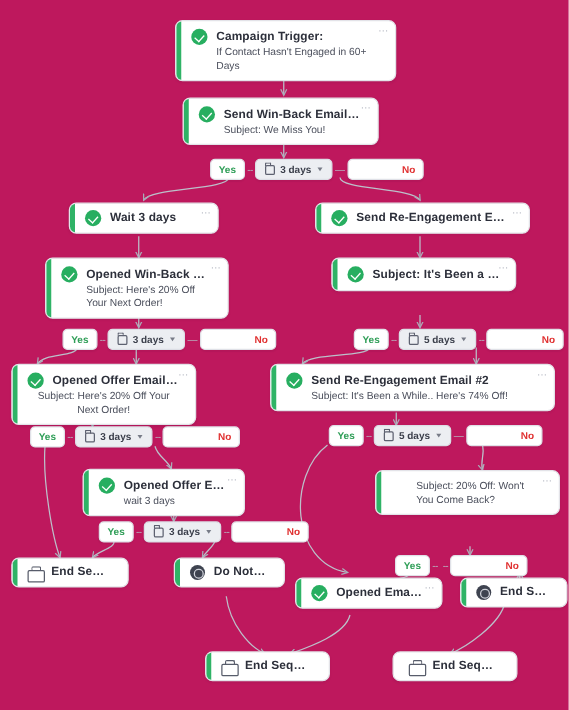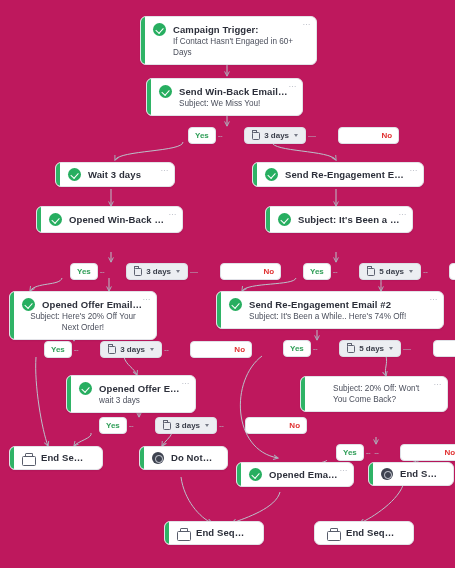--- a/index.html
+++ b/index.html
@@ -136,21 +136,20 @@
     white-space: nowrap;
   }
   .pill {
     font-size: 8px;
     line-height: 10px;
     padding: 2.5px 6px;
     border-radius: 4px;
     border: 1px solid #e0e1e7;
     background: #fff;
     box-shadow: 0 1px 1px rgba(20,20,40,0.05);
-    margin-left: 20px;
   }
   .pill-yes { color: #2f9e57; font-weight: bold; }
   .pill-no  { color: #e03131; font-weight: bold; padding-left: 43px; }
   .pill-delay {
     background: #eceef2;
     border: 1px solid #dcdee5;
     color: #3b3f4b;
     font-weight: bold;
     display: flex;
     align-items: center;
@@ -313,20 +312,22 @@
     <span class="dots">⋯</span>
   </div>
 
   <div class="node" style="left:36px; top:206px; width:147px;">
     <div class="accent"></div>
     <div class="body">
       <div class="title-row">
         <span class="ico ico-check"></span>
         <span class="node-title">Opened Win-Back Email #2</span>
       </div>
+      <div class="node-sub indent" style="white-space:pre-line;">Subject: Here's 20% Off
+Your Next Order!</div>
     </div>
     <span class="dots">⋯</span>
   </div>
 
   <div class="node" style="left:265px; top:206px; width:148px;">
     <div class="accent"></div>
     <div class="body">
       <div class="title-row">
         <span class="ico ico-check"></span>
         <span class="node-title">Subject: It's Been a While...</span>

